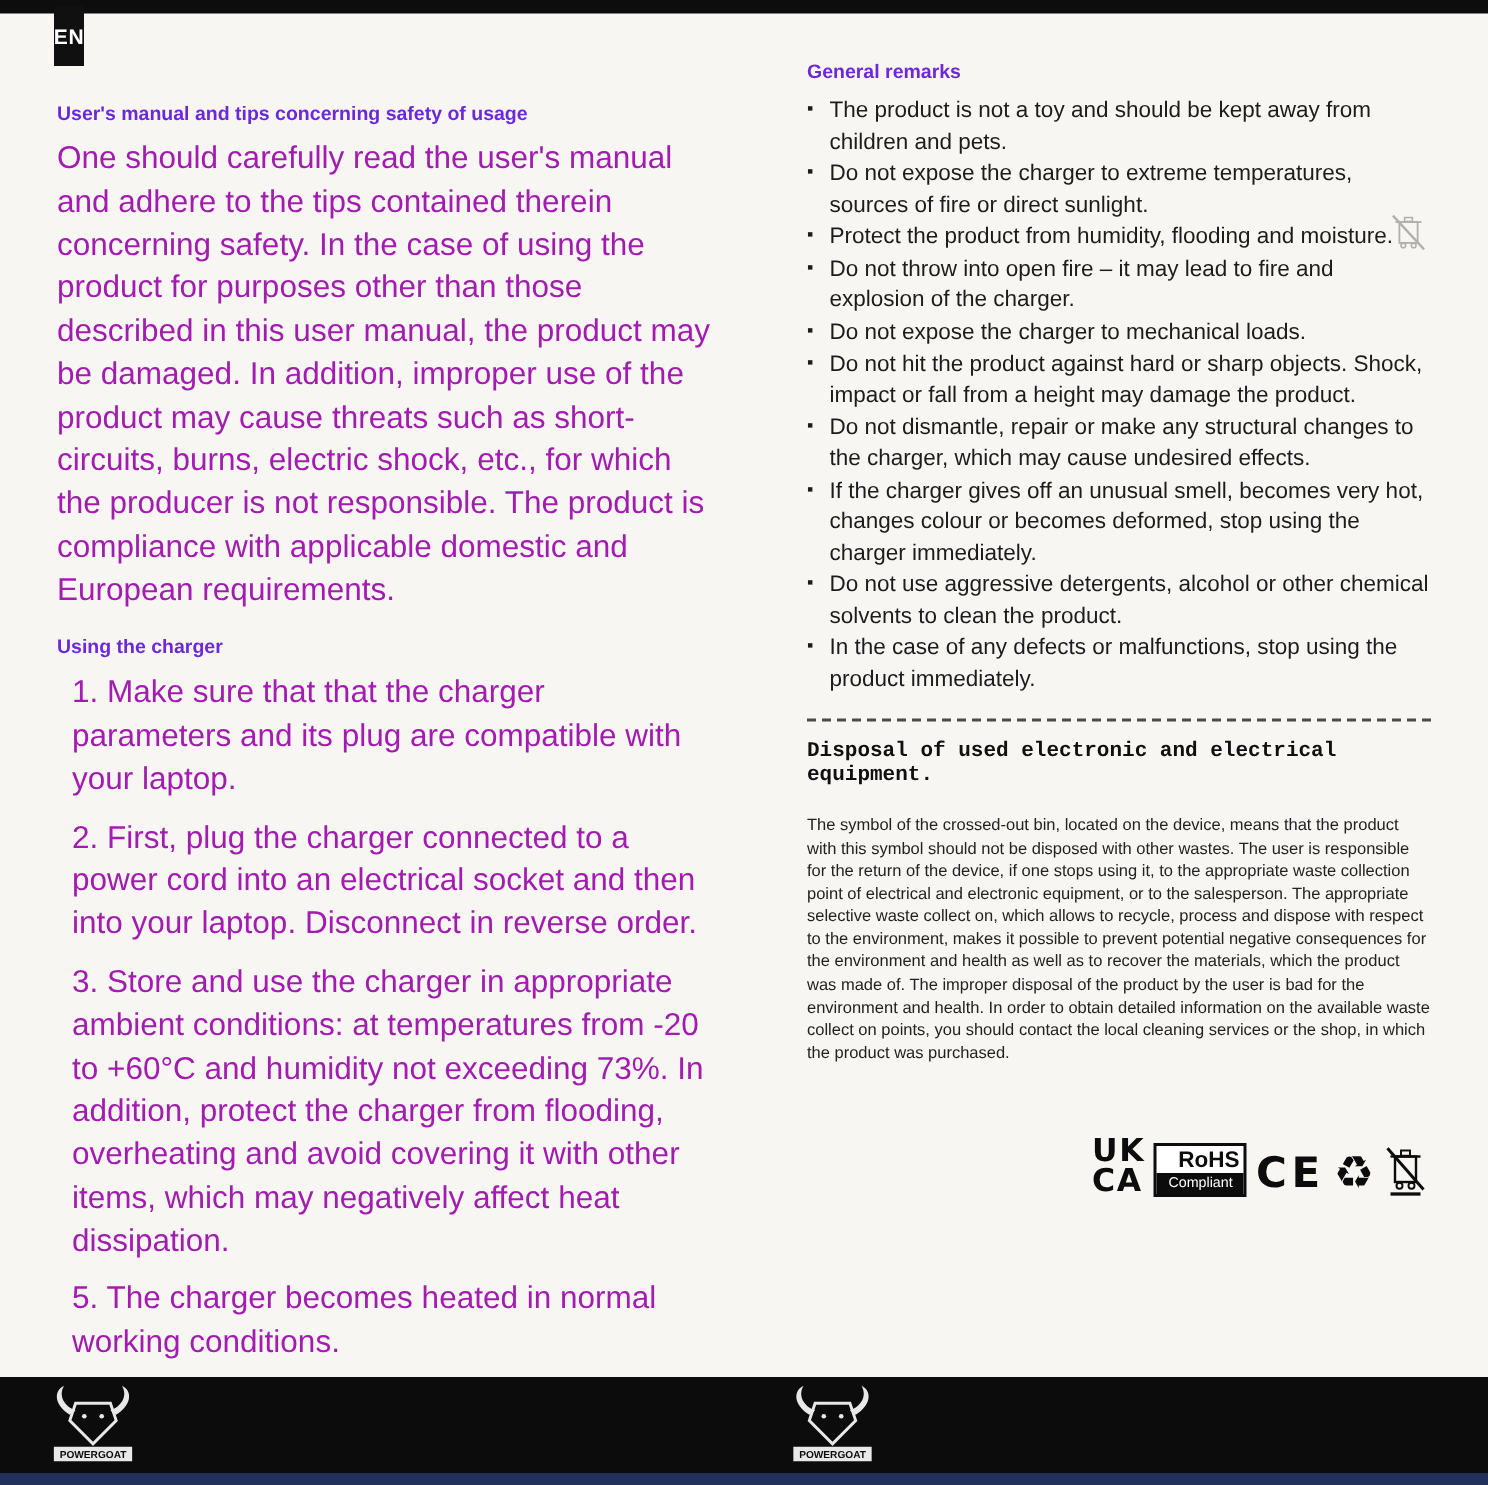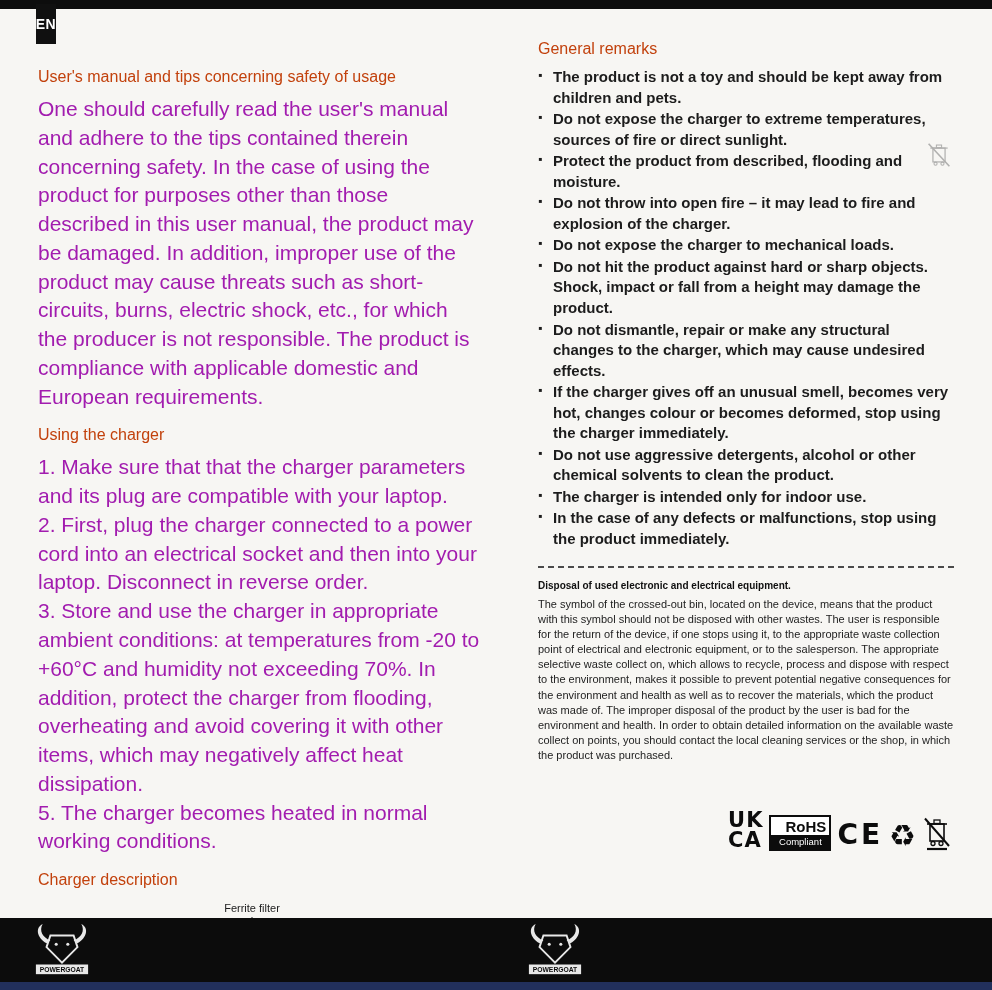--- a/index.html
+++ b/index.html
@@ -16,36 +16,36 @@
     position:absolute; top:4px; left:36px; width:20px; height:40px;
     background:#101010; color:#fff; display:flex; align-items:center; justify-content:center;
     font-weight:bold; font-size:14px; letter-spacing:0.5px;
   }
   .margin-bin { position:absolute; left:926px; top:140px; opacity:0.55; }
 
   .content { position:absolute; top:40px; left:38px; width:916px; display:flex; gap:56px; }
   .col-left  { width:444px; padding-top:28px; }
   .col-right { width:416px; }
 
-  h2.sec { font-size:16px; font-weight:normal; color:#c2410c; margin-bottom:9px; }
+  h2.sec { font-size:13px; font-weight:bold; color:#6d28d9; margin-bottom:9px; }
   .mt { margin-top:15px; }
   p.body, .num p { font-size:21px; line-height:1.37; color:#a21caf; }
-  .num p { margin:0; }
+  .num p { margin:10px; }
 
-  ul.bullets { list-style:none; margin-top:0;font-weight:bold; }
+  ul.bullets { list-style:none; margin-top:0; }
   ul.bullets li {
     position:relative; padding-left:15px; font-size:15px; line-height:1.37; margin-bottom:1px;
   }
   ul.bullets li::before {
     content:"▪"; position:absolute; left:0; top:0; font-size:12px; color:#1c1c1c;
   }
 
   .dashed-sep { border:none; border-top:2px dashed #4a4a4a; margin:16px 0 12px 0; }
 
-  h3.disposal-title { font-size:10px; font-weight:bold; margin-bottom:6px; color:#101010; }
+  h3.disposal-title { font-size:14px; font-weight:bold; margin-bottom:18px; color:#101010;font-family:Liberation Mono, monospace; }
   p.disposal-body { font-size:11px; line-height:1.38; color:#222; }
 
   .marks { display:flex; align-items:flex-end; justify-content:flex-end; gap:6px; margin-top:48px; padding-right:2px; }
   .ukca { font-weight:bold; font-size:21px; line-height:0.95; letter-spacing:1px; color:#0c0c0c; font-family:"DejaVu Sans", sans-serif; }
   .rohs { border:2.5px solid #0c0c0c; width:62px; text-align:center; background:#fff; }
   .rohs .r-top { font-weight:bold; font-size:15px; padding:1px 0 0 11px; color:#0c0c0c; }
   .rohs .r-bottom { background:#0c0c0c; color:#fff; font-size:9.5px; padding:1px 0 2px 0; }
   .ce { font-size:28px; font-weight:bold; letter-spacing:3px; color:#0c0c0c; font-family:"DejaVu Sans", sans-serif; }
   .recycle { font-size:30px; color:#0c0c0c; line-height:1; font-family:"DejaVu Sans", sans-serif; }
 
@@ -82,21 +82,21 @@
 <div class="content">
 
   <div class="col-left">
     <h2 class="sec">User's manual and tips concerning safety of usage</h2>
     <p class="body">One should carefully read the user's manual and adhere to the tips contained therein concerning safety. In the case of using the product for purposes other than those described in this user manual, the product may be damaged. In addition, improper use of the product may cause threats such as short-circuits, burns, electric shock, etc., for which the producer is not responsible. The product is compliance with applicable domestic and European requirements.</p>
 
     <h2 class="sec mt">Using the charger</h2>
     <div class="num">
       <p>1. Make sure that that the charger parameters and its plug are compatible with your laptop.</p>
       <p>2. First, plug the charger connected to a power cord into an electrical socket and then into your laptop. Disconnect in reverse order.</p>
-      <p>3. Store and use the charger in appropriate ambient conditions: at temperatures from -20 to +60°C and humidity not exceeding 70%. In addition, protect the charger from flooding, overheating and avoid covering it with other items, which may negatively affect heat dissipation.</p>
+      <p>3. Store and use the charger in appropriate ambient conditions: at temperatures from -20 to +60°C and humidity not exceeding 73%. In addition, protect the charger from flooding, overheating and avoid covering it with other items, which may negatively affect heat dissipation.</p>
       <p>5. The charger becomes heated in normal working conditions.</p>
     </div>
 
     <h2 class="sec mt">Charger description</h2>
 
     <div class="diagram-wrap">
       <svg width="444" height="178" viewBox="0 0 444 178">
 
         <text x="214" y="14" text-anchor="middle" class="dlabel">Ferrite filter</text>
         <line x1="214" y1="19" x2="214" y2="33" class="dline"></line>
@@ -128,28 +128,27 @@
     <div class="set-includes">
       <span class="lbl">The set includes:</span><span class="sq">▪</span><span>Charger unit</span><span class="sq">▪</span><span>Instruction manual</span>
     </div>
   </div>
 
   <div class="col-right">
     <h2 class="sec">General remarks</h2>
     <ul class="bullets">
       <li>The product is not a toy and should be kept away from children and pets.</li>
       <li>Do not expose the charger to extreme temperatures, sources of fire or direct sunlight.</li>
-      <li>Protect the product from described, flooding and moisture.</li>
+      <li>Protect the product from humidity, flooding and moisture.</li>
       <li>Do not throw into open fire – it may lead to fire and explosion of the charger.</li>
       <li>Do not expose the charger to mechanical loads.</li>
       <li>Do not hit the product against hard or sharp objects. Shock, impact or fall from a height may damage the product.</li>
       <li>Do not dismantle, repair or make any structural changes to the charger, which may cause undesired effects.</li>
       <li>If the charger gives off an unusual smell, becomes very hot, changes colour or becomes deformed, stop using the charger immediately.</li>
       <li>Do not use aggressive detergents, alcohol or other chemical solvents to clean the product.</li>
-      <li>The charger is intended only for indoor use.</li>
       <li>In the case of any defects or malfunctions, stop using the product immediately.</li>
     </ul>
 
     <hr class="dashed-sep">
 
     <h3 class="disposal-title">Disposal of used electronic and electrical equipment.</h3>
     <p class="disposal-body">The symbol of the crossed-out bin, located on the device, means that the product with this symbol should not be disposed with other wastes. The user is responsible for the return of the device, if one stops using it, to the appropriate waste collection point of electrical and electronic equipment, or to the salesperson. The appropriate selective waste collect on, which allows to recycle, process and dispose with respect to the environment, makes it possible to prevent potential negative consequences for the environment and health as well as to recover the materials, which the product was made of. The improper disposal of the product by the user is bad for the environment and health. In order to obtain detailed information on the available waste collect on points, you should contact the local cleaning services or the shop, in which the product was purchased.</p>
 
     <div class="marks">
       <div class="ukca">

